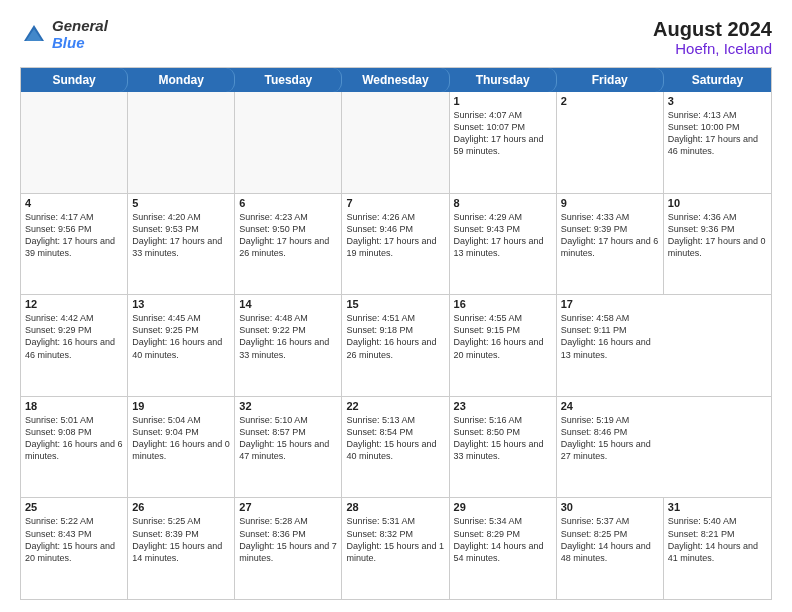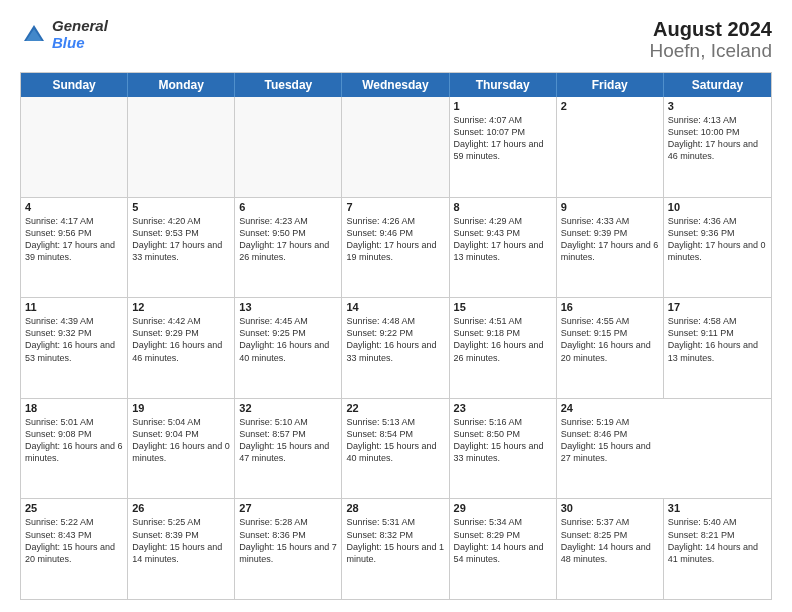--- a/index.html
+++ b/index.html
@@ -51,41 +51,42 @@
     .title-block {
       text-align: right;
     }
     .month-year {
       font-size: 20px;
       font-weight: bold;
       color: #222;
       line-height: 1.1;
     }
     .location {
-      font-size: 19px;
-      color: #737373;
+      font-size: 15px;
+      color: #6d28d9;
     }
     .calendar {
       flex: 1;
       display: flex;
       flex-direction: column;
       border: 1px solid #ccc;
     }
     .cal-header {
       display: grid;
       grid-template-columns: repeat(7, 1fr);
       background: #2a6db5;
     }
     .cal-header-cell {
       color: #fff;
       font-size: 12px;
       font-weight: bold;
       text-align: center;
       padding: 5px 2px;
       border-right: 1px solid #5090cc;
+      border-radius: 9px;
     }
     .cal-header-cell:last-child { border-right: none; text-align: center; }
     .cal-body {
       flex: 1;
       display: flex;
       flex-direction: column;
     }
     .cal-row {
       display: grid;
       grid-template-columns: repeat(7, 1fr);
@@ -217,27 +218,20 @@
           <div class="cal-cell">
             <div class="day-num">10</div>
             <div class="cell-text">Sunrise: 4:36 AM
 Sunset: 9:36 PM
 Daylight: 17 hours
 and 0 minutes.</div>
           </div>
         </div>
         <div class="cal-row">
           <div class="cal-cell">
-            <div class="day-num">11</div>
-            <div class="cell-text">Sunrise: 4:39 AM
-Sunset: 9:32 PM
-Daylight: 16 hours
-and 53 minutes.</div>
-          </div>
-          <div class="cal-cell">
             <div class="day-num">12</div>
             <div class="cell-text">Sunrise: 4:42 AM
 Sunset: 9:29 PM
 Daylight: 16 hours
 and 46 minutes.</div>
           </div>
           <div class="cal-cell">
             <div class="day-num">13</div>
             <div class="cell-text">Sunrise: 4:45 AM
 Sunset: 9:25 PM

